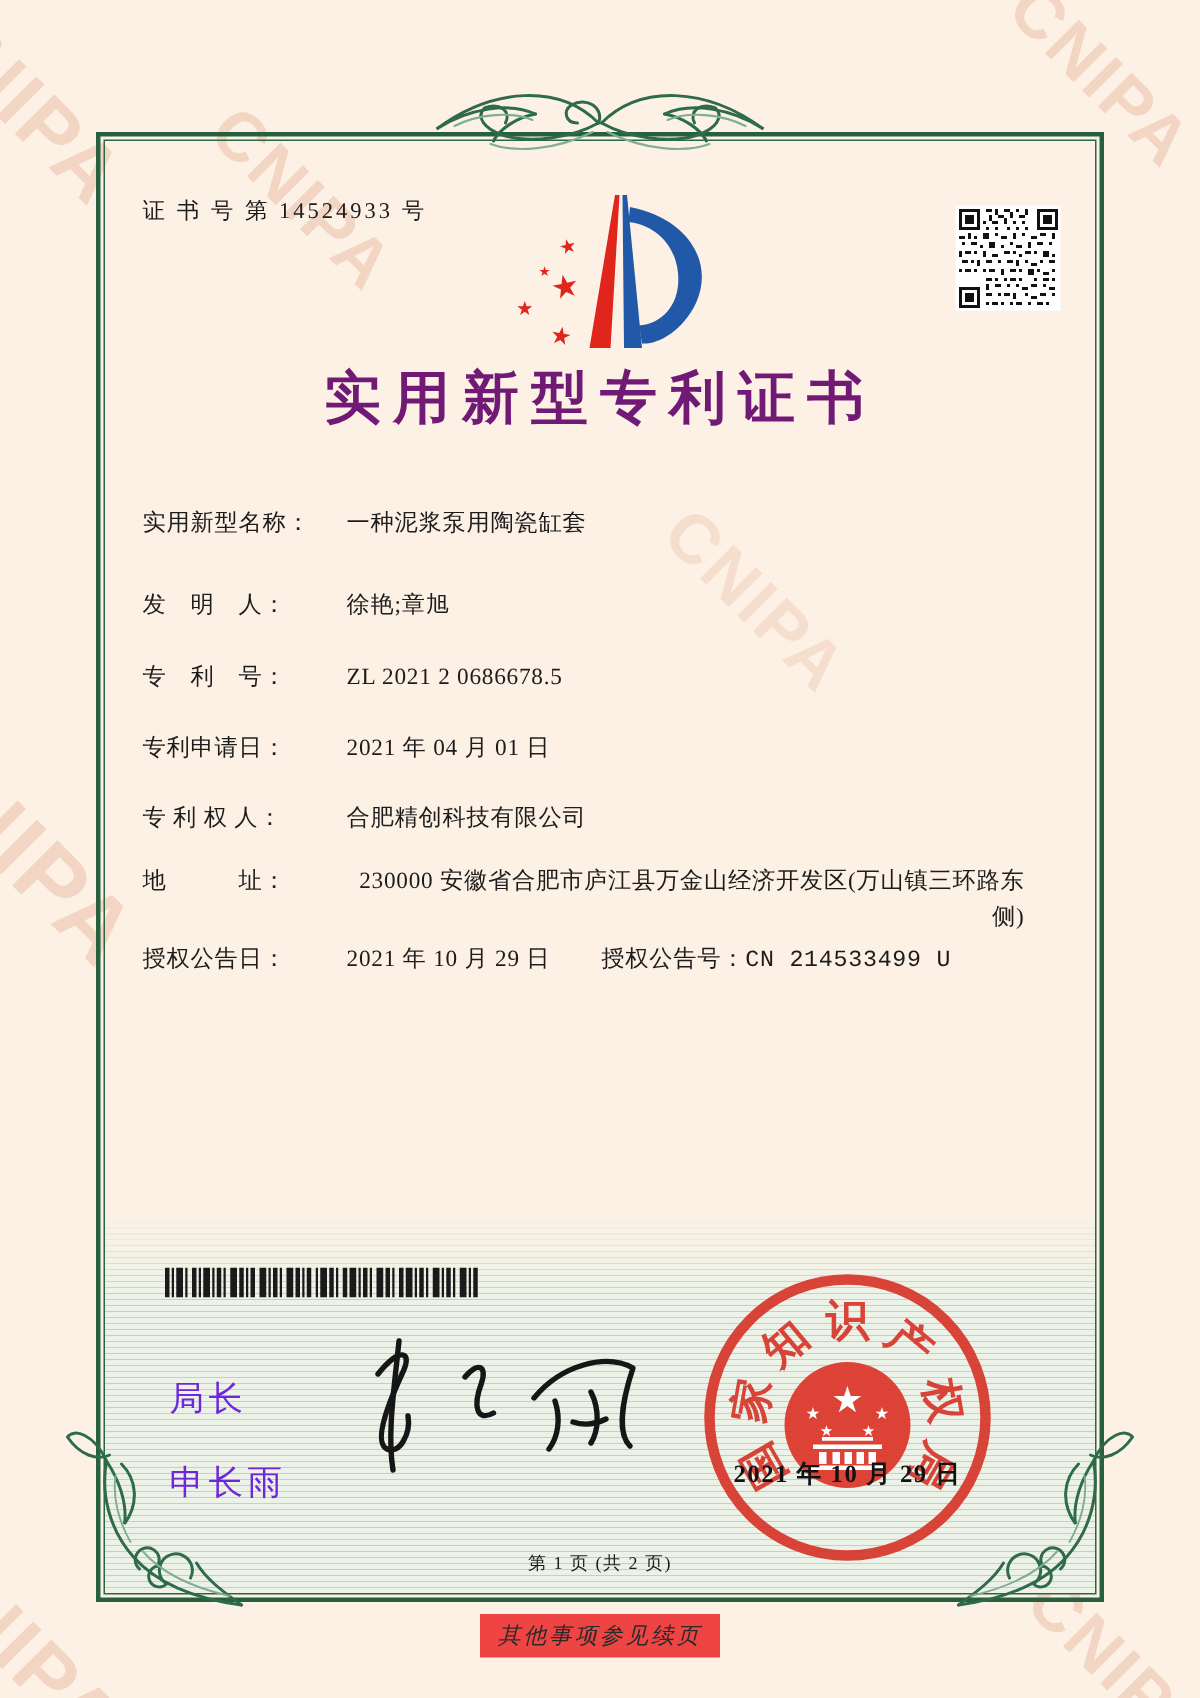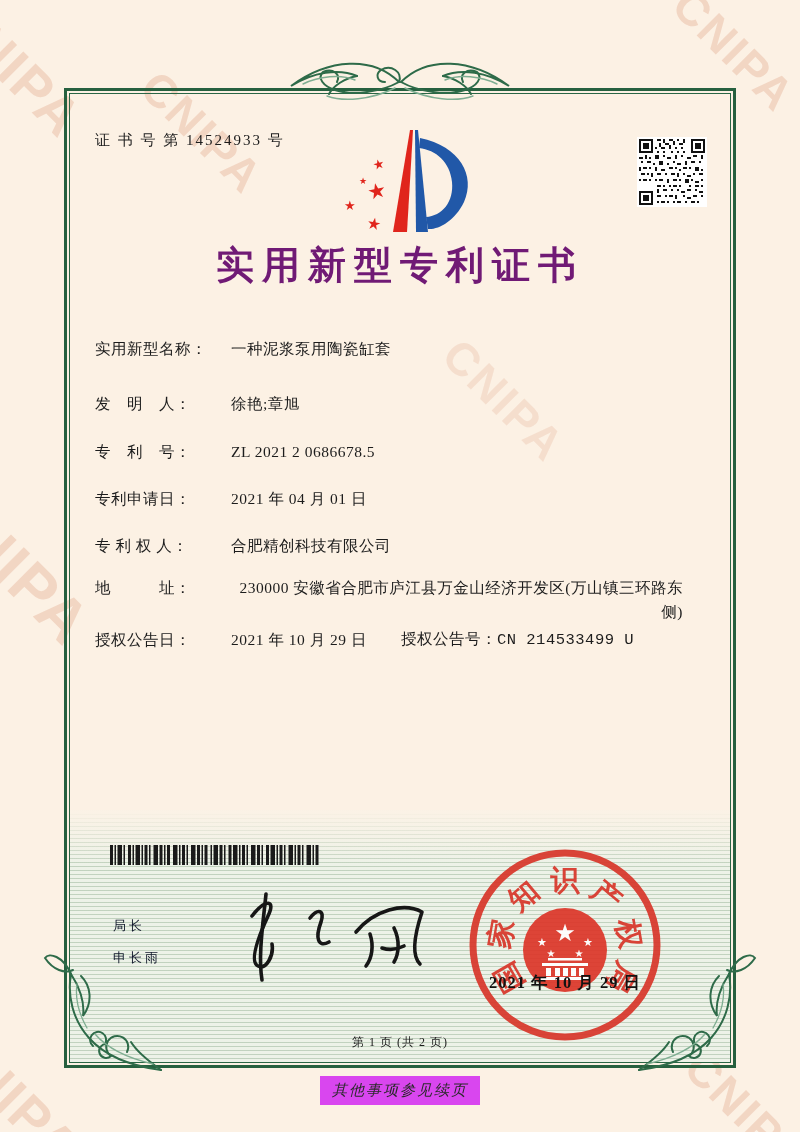--- a/index.html
+++ b/index.html
@@ -48,31 +48,31 @@
   .fvalue{ display:inline-block; }
   .addr .fvalue{ width:452px;text-align:right; }
   .pair2{ margin-left:34px; display:flex;font-family:Liberation Mono, monospace; }
   
   .paras{ position:absolute; left:95px; top:658px; width:618px; z-index:2;
     font-size:15.5px; line-height:25.8px; font-style:italic; text-align:justify; color:#1b1b1b;}
   .paras p{ margin:0; text-indent:2em; }
   
   .barcode{ position:absolute; left:110px; top:845px; z-index:2; }
   .officer{ position:absolute; left:113px; top:917px; z-index:2;
-    font-family:"Liberation Sans", sans-serif; font-size:13px; font-weight:500;
-    letter-spacing:3px; color:#0f172a; }
-  .officer .name{ margin-top:14px; }
+    font-family:"Liberation Sans", sans-serif; font-size:23px; font-weight:500;
+    letter-spacing:3px; color:#6d28d9; }
+  .officer .name{ margin-top:25px; }
   .sig{ position:absolute; left:222px; top:884px; z-index:2; }
   .seal{ position:absolute; left:462px; top:842px; z-index:3; }
   .seal-date{ position:absolute; left:470px; top:972px; width:190px; z-index:4;
     text-align:center; font-size:16.5px; font-weight:bold; letter-spacing:1px; color:#121212; }
   .pageinfo{ position:absolute; left:0; right:0; top:1034px; z-index:2;
     text-align:center; font-size:12px; letter-spacing:1px; }
   .note-wrap{ position:absolute; left:0; right:0; top:1076px; z-index:2; text-align:center; }
-  .note{ display:inline-block; background:#d946ef; padding:5px 12px;
+  .note{ display:inline-block; background:#ef4444; padding:5px 12px;
     font-size:15px; font-style:italic; letter-spacing:2px; color:#2a2a2a; }
 </style>
 </head>
 <body>
 
 <div class="page">
 
   <div class="wm" style="left:-28px;top:-18px;font-size:54px;">CNIPA</div>
   <div class="wm" style="left:168px;top:60px;font-size:46px;">CNIPA</div>
   <div class="wm" style="left:700px;top:-22px;font-size:46px;">CNIPA</div>

